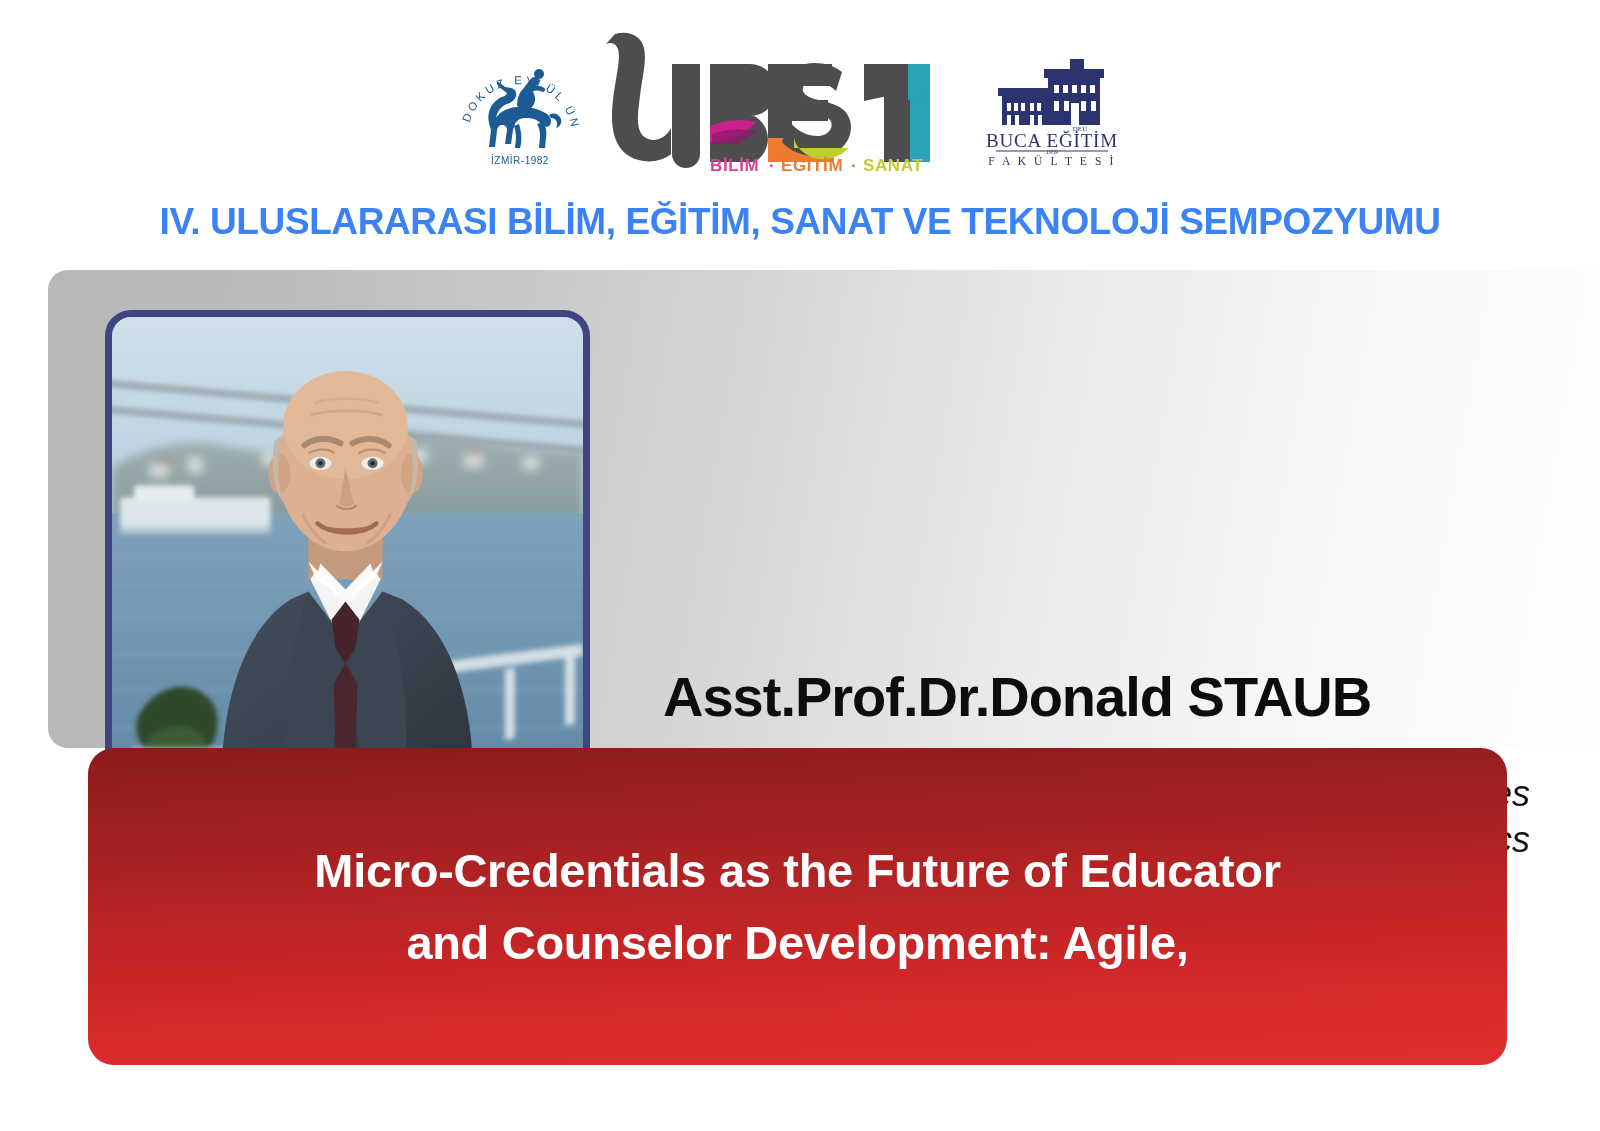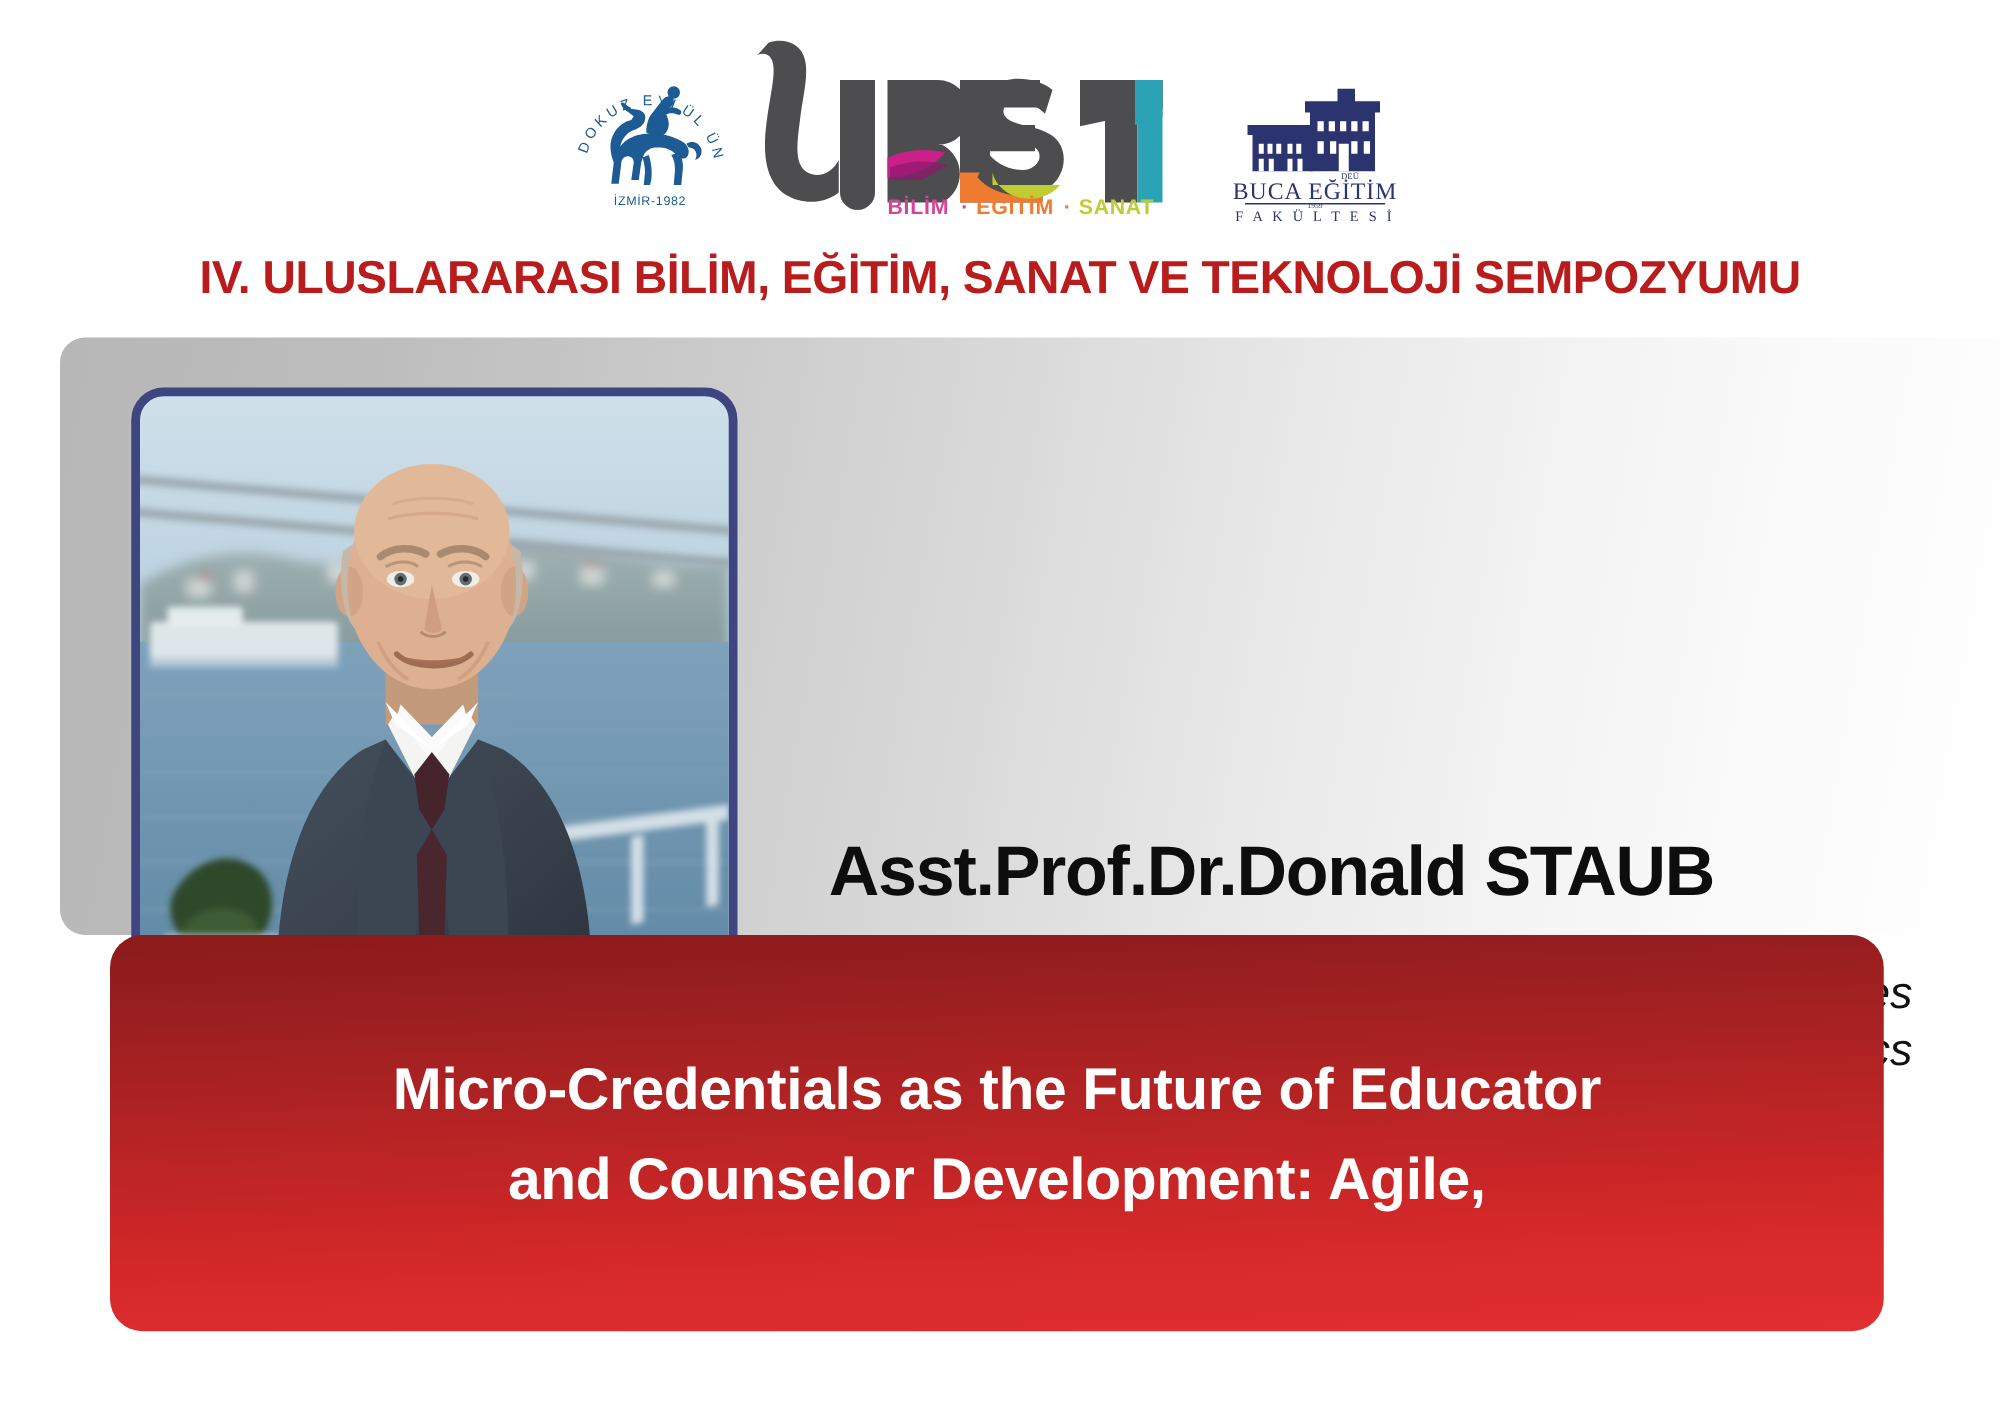--- a/index.html
+++ b/index.html
@@ -35,35 +35,35 @@
   .ubest-logo {
     position: absolute;
     left: 588px; top: 28px;
     width: 370px; height: 145px;
   }
   .ubest-logo svg { display:block; width:370px; height:145px; }
 
   
   .buca-logo {
     position: absolute;
-    left: 982px; top: 67px;
+    left: 982px; top: 55px;
     width: 140px; height: 112px;
   }
   .buca-logo svg { display:block; width:140px; height:112px; }
 
   
   .symposium-title {
     position: absolute;
     left: 0; top: 201px;
     width: 1600px;
     text-align: center;
     font-size: 37px;
     font-weight: bold;
     letter-spacing: -0.4px;
-    color: #b91c1c;
+    color: #3b82f6;
     font-family: "Liberation Sans", sans-serif;
     white-space: nowrap;
   }
 
   
   .speaker-panel {
     position: absolute;
     left: 48px; top: 270px;
     width: 1556px; height: 478px;
     border-radius: 20px 0 0 20px;

